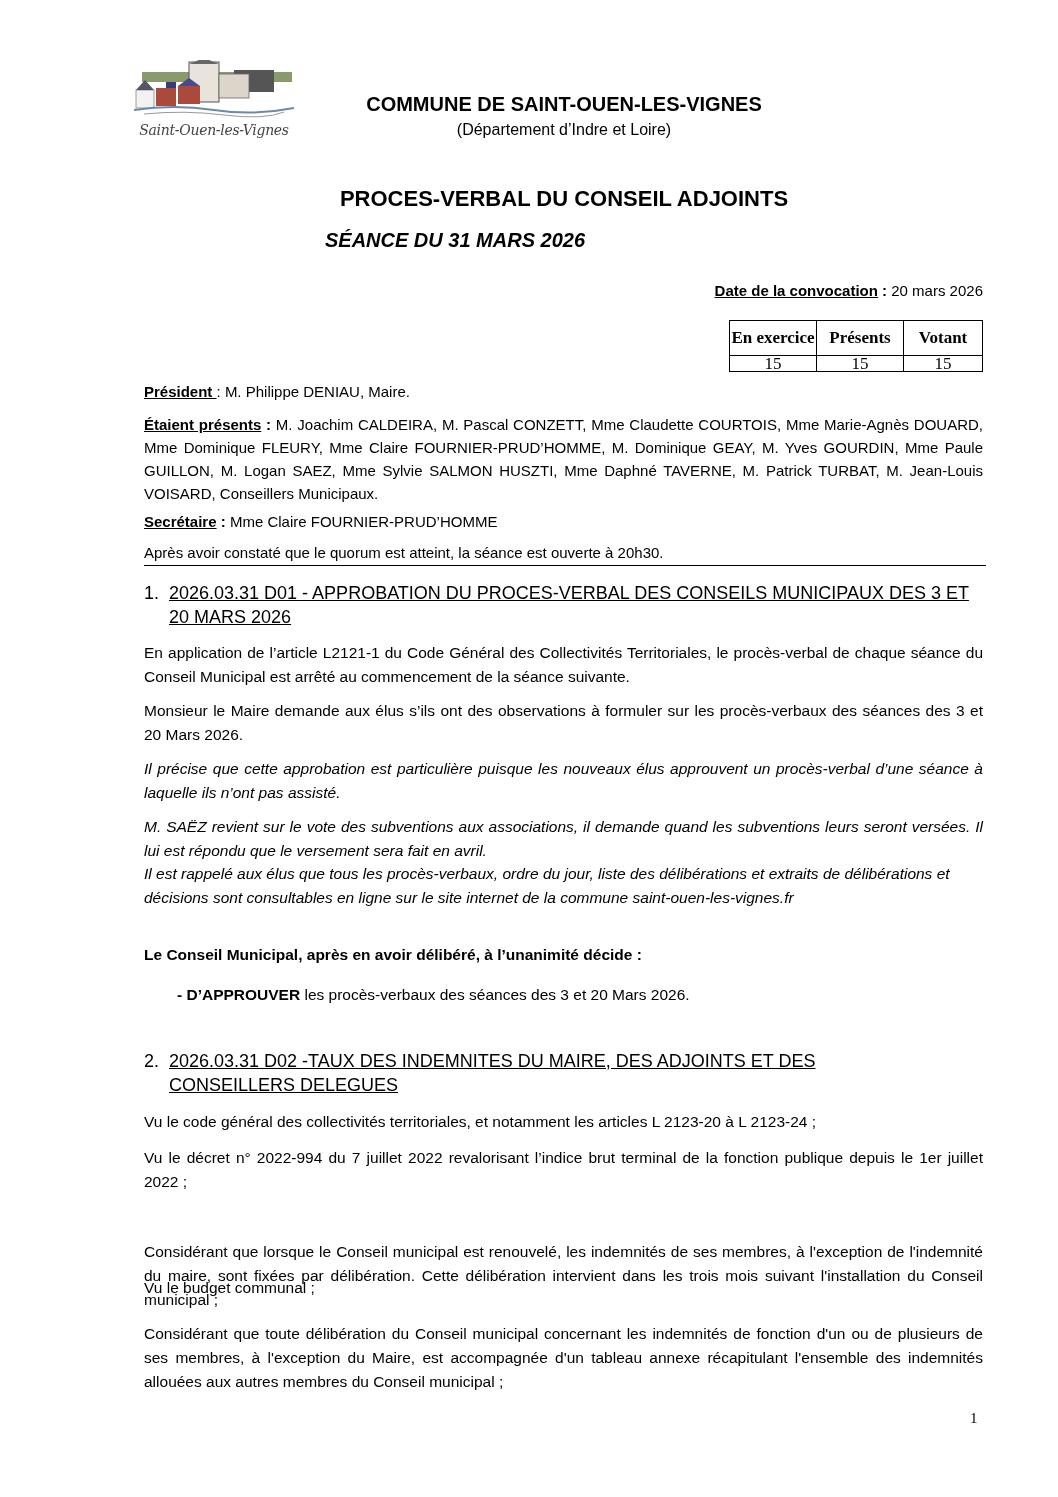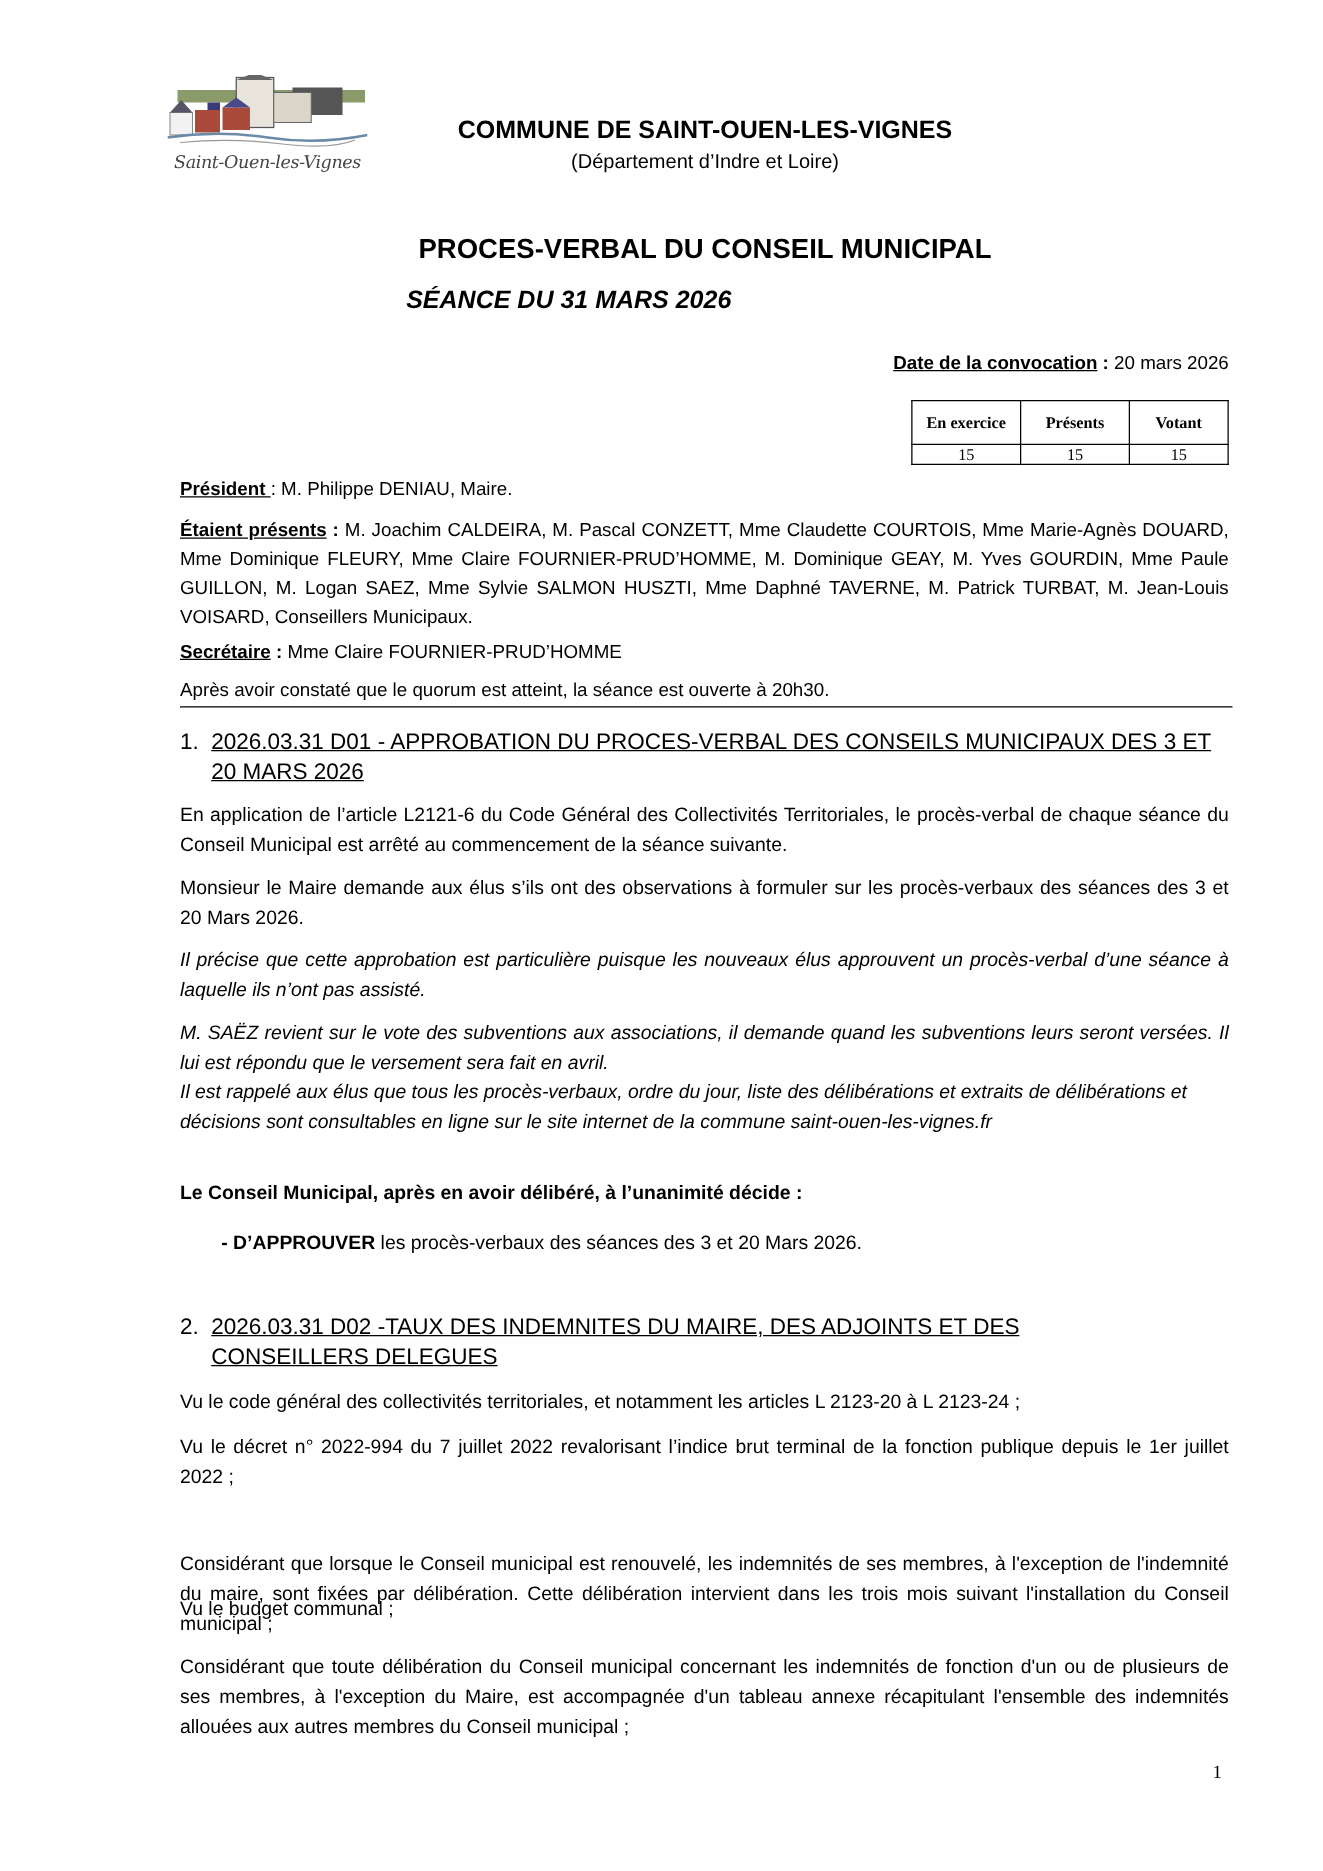--- a/index.html
+++ b/index.html
@@ -22,21 +22,21 @@
       font-size: 22px; font-weight: bold; padding-left: 70px; box-sizing: border-box; }
     .h-seance { position: absolute; left: 0; width: 840px; text-align: center; top: 229px;
       font-size: 20px; font-weight: bold; font-style: italic; padding-left: 70px; box-sizing: border-box; }
 
     .convoc { position: absolute; right: 75px; top: 282px; font-size: 15px; }
     .convoc .lbl { font-weight: bold; text-decoration: underline; }
     .convoc .colon { font-weight: bold; }
 
     table.stats { position: absolute; left: 729px; top: 320px; border-collapse: collapse; width: 254px; }
     table.stats th, table.stats td { border: 1.3px solid #000; text-align: center;
-      font-family: "Liberation Serif", serif; font-size: 13px; padding: 0; }
+      font-family: "Liberation Serif", serif; font-size: 17px; padding: 0; }
     table.stats th { font-weight: bold; height: 34px; line-height: 14px; }
     table.stats td { height: 15px; line-height: 15px; }
 
     .body-text { position: absolute; left: 144px; width: 839px; font-size: 15px; line-height: 23px; text-align: justify; }
     .lbl-u { font-weight: bold; text-decoration: underline; }
 
     .sep { position: absolute; left: 144px; top: 565px; width: 842px; height: 0; border-top: 1.5px solid #000; }
 
     .section-h { position: absolute; left: 144px; width: 842px; font-size: 18px; line-height: 24px; }
     .section-h .num { position: absolute; left: 0; top: 0; }
@@ -67,21 +67,21 @@
       <polygon points="44,26 55,18 66,26" fill="#4a4a8a"></polygon>
       <rect x="32" y="22" width="10" height="6" fill="#3a3a7a"></rect>
       <path d="M0 50 Q 40 44 80 50 T 160 48" stroke="#6a8aa8" stroke-width="2" fill="none"></path>
       <path d="M10 54 Q 50 50 90 55 T 150 52" stroke="#999" stroke-width="1" fill="none"></path>
     </svg>
     <div class="logo-caption">Saint-Ouen-les-Vignes</div>
   </div>
 
   <div class="h-commune">COMMUNE DE SAINT-OUEN-LES-VIGNES</div>
   <div class="h-dept">(Département d’Indre et Loire)</div>
-  <div class="h-title">PROCES-VERBAL DU CONSEIL MUNICIPAL</div>
+  <div class="h-title">PROCES-VERBAL DU CONSEIL ADJOINTS</div>
   <div class="h-seance">SÉANCE DU 31 MARS 2026</div>
 
   <div class="convoc">
     <span class="lbl">Date de la convocation</span><span class="colon"> : </span><span>20 mars 2026</span>
   </div>
 
   <table class="stats">
     <tbody>
         <tr>
       <th style="width:86px">En exercice</th>
@@ -110,21 +110,21 @@
 
   <div class="body-text" style="top:541px;">Après avoir constaté que le quorum est atteint, la séance est ouverte à 20h30.</div>
 
   <div class="sep"></div>
 
   <div class="section-h" style="top:581px;">
     <span class="num">1.</span>
     <span class="txt">2026.03.31 D01 - APPROBATION DU PROCES-VERBAL DES CONSEILS MUNICIPAUX DES 3 ET 20 MARS 2026</span>
   </div>
 
-  <div class="para" style="top:641px;">En application de l’article L2121-6 du Code Général des Collectivités Territoriales, le procès-verbal de chaque séance du Conseil Municipal est arrêté au commencement de la séance suivante.</div>
+  <div class="para" style="top:641px;">En application de l’article L2121-1 du Code Général des Collectivités Territoriales, le procès-verbal de chaque séance du Conseil Municipal est arrêté au commencement de la séance suivante.</div>
   <div class="para" style="top:699px;">Monsieur le Maire demande aux élus s’ils ont des observations à formuler sur les procès-verbaux des séances des 3 et 20 Mars 2026.</div>
   <div class="para it" style="top:757px;">Il précise que cette approbation est particulière puisque les nouveaux élus approuvent un procès-verbal d’une séance à laquelle ils n’ont pas assisté.</div>
   <div class="para it" style="top:815px;">M. SAËZ revient sur le vote des subventions aux associations, il demande quand les subventions leurs seront versées. Il lui est répondu que le versement sera fait en avril.</div>
   <div class="para it" style="top:862px; text-align:left;">Il est rappelé aux élus que tous les procès-verbaux, ordre du jour, liste des délibérations et extraits de délibérations et décisions sont consultables en ligne sur le site internet de la commune saint-ouen-les-vignes.fr</div>
 
   <div class="para bold" style="top:943px;">Le Conseil Municipal, après en avoir délibéré, à l’unanimité décide :</div>
   <div class="para" style="top:983px; left:177px; width:800px;">
     <span class="bold">- D’APPROUVER</span><span> les procès-verbaux des séances des 3 et 20 Mars 2026.</span>
   </div>
 

